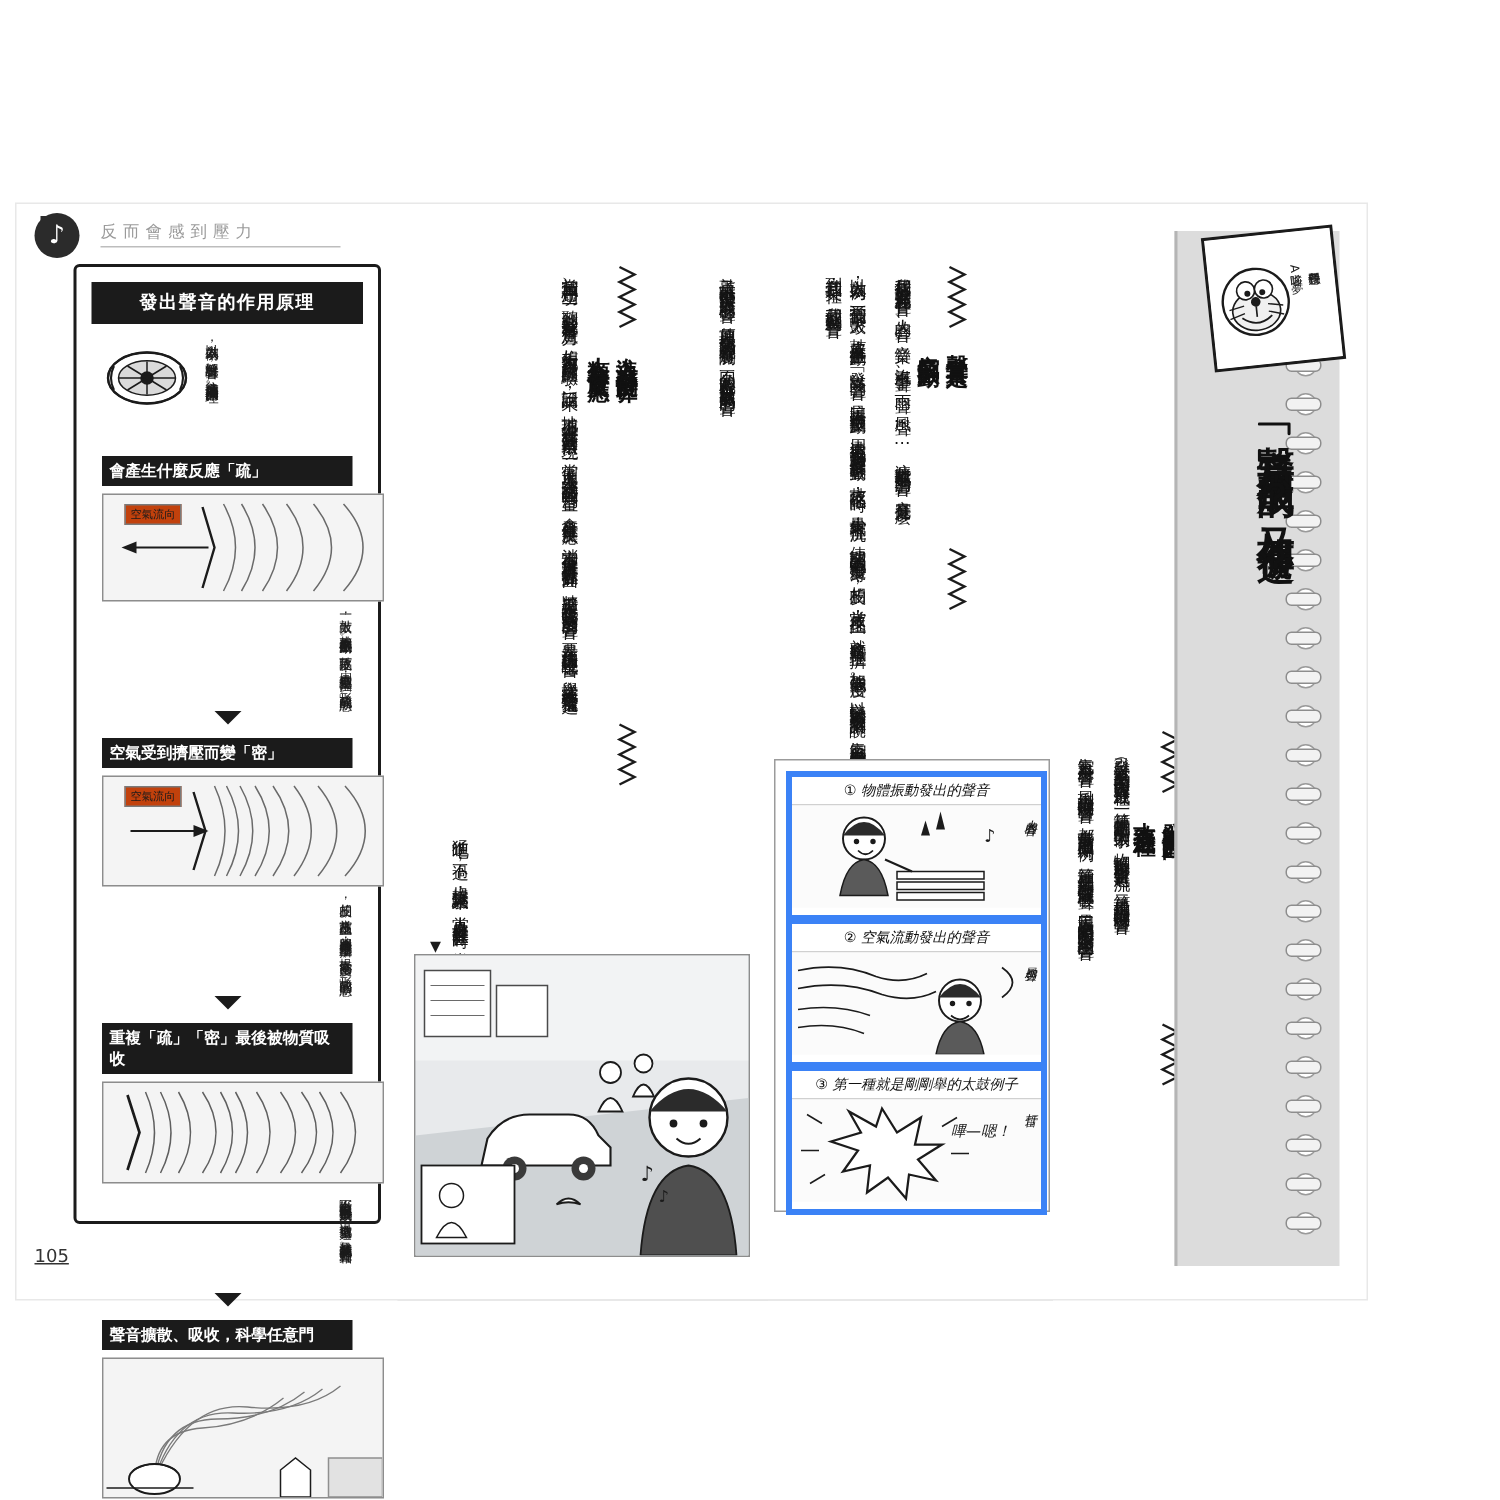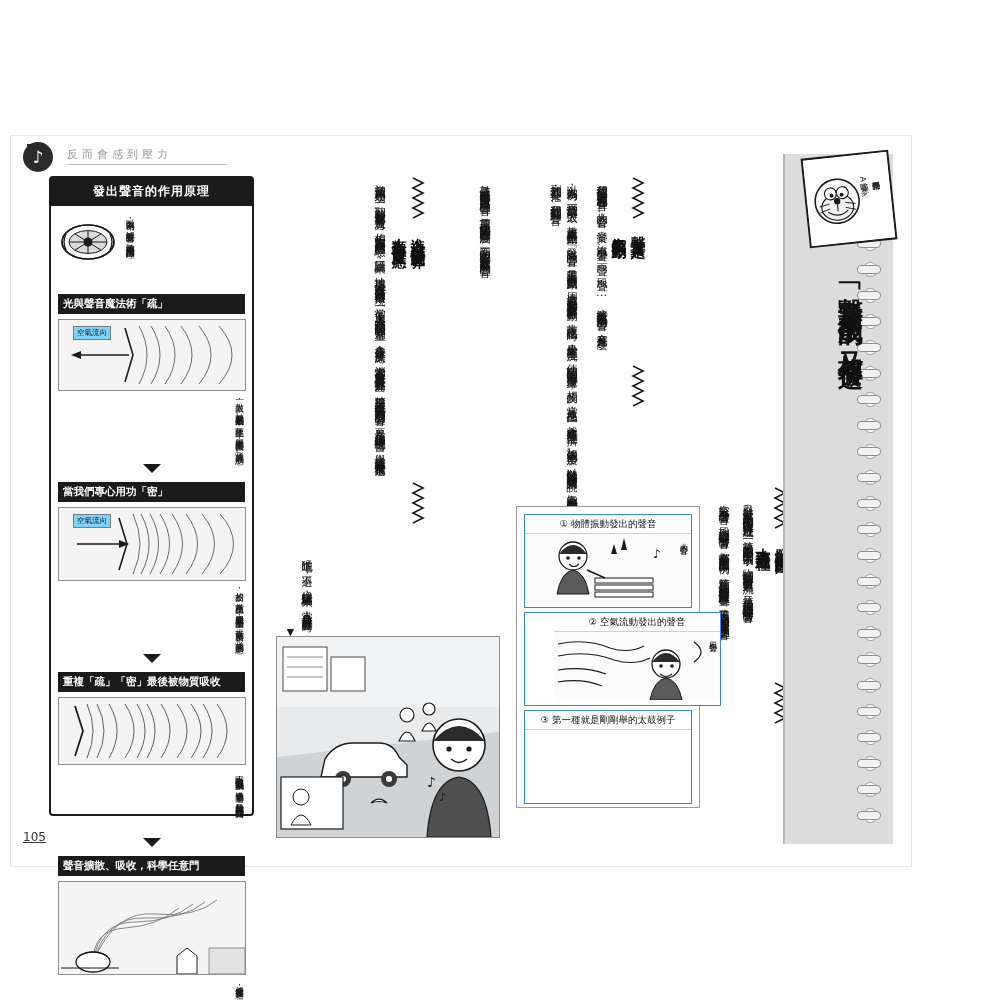--- a/index.html
+++ b/index.html
@@ -83,21 +83,21 @@
   .diagram-box {
     position: absolute;
     left: 38px;
     top: 40px;
     width: 205px;
     height: 640px;
     border: 2px solid #1b1b1b;
     border-radius: 4px;
     background: #fff;
     box-sizing: border-box;
-    padding: 0;
+    padding: 10px;
   }
   .diagram-title {
     background: #1b1b1b;
     color: #fff;
     font-size: 12px;
     letter-spacing: 1px;
     text-align: center;
     padding: 5px 0 6px;
     font-weight: bold;
   }
@@ -150,21 +150,21 @@
   }
   .drum-svg { display:block; }
   
   .wavebox { width: 186px; height: 70px; }
   .wavebox2 { width: 186px; height: 72px; }
   .wavebox3 { width: 186px; height: 66px; }
   .wavebox4 { width: 186px; height: 92px; }
   .mini-label {
     position: absolute;
     font-size: 7.5px;
-    background: #7dd3fc;
+    background: #c2410c;
     border: 1px solid #7a7a7a;
     padding: 1px 3px;
     color: #1b1b1b;
   }
   .body-note {
     font-size: 8.6px;
     line-height: 1.3;
     color: #1b1b1b;
     writing-mode: vertical-rl;
     text-orientation: upright;
@@ -261,23 +261,24 @@
   }
   .caption {
     font-size: 9.5px;
     color: #1b1b1b;
     line-height: 1.35;
     writing-mode: vertical-rl;
     text-orientation: upright;
     letter-spacing: 1px;
   }
   .numbox {
-    border: 1px solid #3b82f6;
+    border: 4px solid #3b82f6;
     background: #fff;
     position: relative;
+    font-style: italic;
   }
   .numbox-title {
     font-size: 9.5px;
     color: #111;
     text-align: center;
     padding: 3px 0 2px;
     border-bottom: 1px solid #d0d0d0;
   }
   .numbox-art {
     height: 74px;
@@ -336,21 +337,21 @@
                 <line x1="17" y1="22" x2="43" y2="38"></line>
                 <line x1="17" y1="38" x2="43" y2="22"></line>
               </g>
             </svg>
           </div>
           <div class="dsec-text">以太鼓為例，解說發出聲音，往遠方傳遞並消失的作用原理。</div>
         </div>
       </div>
 
       <div class="dsec">
-        <div class="dsec-head">光與聲音魔法術「疏」</div>
+        <div class="dsec-head">會產生什麼反應「疏」</div>
         <div class="art wavebox">
           <svg width="186" height="70" viewBox="0 0 186 70">
             <rect x="0" y="0" width="186" height="70" fill="#f4f4f4"></rect>
             <g stroke="#6a6a6a" stroke-width="1" fill="none">
               <path d="M80 6 Q96 35 80 64"></path>
               <path d="M92 6 Q110 35 92 64"></path>
               <path d="M106 6 Q126 35 106 64"></path>
               <path d="M122 6 Q144 35 122 64"></path>
               <path d="M140 6 Q164 35 140 64"></path>
               <path d="M160 6 Q186 35 160 64"></path>
@@ -361,21 +362,21 @@
           </svg>
           <div class="mini-label" style="left:14px; top:6px;">空氣流向</div>
         </div>
         <div style="display:flex; justify-content:flex-end; margin-top:4px;">
           <div class="body-note" style="height:66px;">一敲太鼓，鼓皮就會產生劇烈振動。鼓皮往下陷，周遭空氣受到拉扯，形成「疏」的狀態。</div>
         </div>
         <div class="arrow-down"></div>
       </div>
 
       <div class="dsec">
-        <div class="dsec-head">當我們專心用功「密」</div>
+        <div class="dsec-head">空氣受到擠壓而變「密」</div>
         <div class="art wavebox2">
           <svg width="186" height="72" viewBox="0 0 186 72">
             <rect x="0" y="0" width="186" height="72" fill="#f4f4f4"></rect>
             <g stroke="#6a6a6a" stroke-width="1" fill="none">
               <path d="M74 6 Q88 36 74 66"></path>
               <path d="M82 6 Q98 36 82 66"></path>
               <path d="M91 6 Q108 36 91 66"></path>
               <path d="M101 6 Q120 36 101 66"></path>
               <path d="M113 6 Q134 36 113 66"></path>
               <path d="M127 6 Q150 36 127 66"></path>
@@ -575,21 +576,21 @@
           <g fill="#1b1b1b">
             <path d="M86 20 l3 -10 l3 10 Z"></path>
               <path d="M96 16 l3 -12 l3 12 Z"></path>
           </g>
           <text x="128" y="24" font-size="12" fill="#1b1b1b">♪</text>
         </svg>
         <div class="tag" style="right:3px; top:3px; height:62px;"><span>人的聲音</span></div>
       </div>
     </div>
 
-    <div class="numbox" style="position:absolute; left:513px; top:476px; width:166px; height:92px;padding-left:29px;">
+    <div class="numbox" style="position:absolute; left:513px; top:476px; width:166px; height:92px;">
       <div class="numbox-title">② 空氣流動發出的聲音</div>
       <div class="numbox-art" style="height:68px;">
         <svg width="166" height="68" viewBox="0 0 166 68">
           <rect width="166" height="68" fill="#fbfbfb"></rect>
           <g stroke="#1b1b1b" stroke-width="1.1" fill="none">
             <path d="M4 12 q28 -6 52 4 q18 6 34 -2"></path>
             <path d="M4 24 q30 -6 56 4 q20 6 36 -2"></path>
             <path d="M4 38 q26 -4 48 4"></path>
             <path d="M4 50 q24 -4 44 4"></path>
           </g>
@@ -602,20 +603,37 @@
             <path d="M96 68 q4 -20 16 -22 q12 2 16 22 Z" fill="#5a5a5a" stroke="#1b1b1b" stroke-width="1"></path>
           </g>
           <path d="M140 10 q14 10 0 20" fill="none" stroke="#1b1b1b" stroke-width="1.2"></path>
         </svg>
         <div class="tag" style="right:3px; top:3px; height:62px;"><span>風切聲</span></div>
       </div>
     </div>
 
     <div class="numbox" style="position:absolute; left:513px; top:574px; width:166px; height:92px;">
       <div class="numbox-title">③ 第一種就是剛剛舉的太鼓例子</div>
+      <div class="numbox-art" style="height:68px;">
+        <svg width="166" height="68" viewBox="0 0 166 68">
+          <rect width="166" height="68" fill="#fbfbfb"></rect>
+          <polygon points="60,6 70,22 86,12 82,30 100,30 84,40 96,54 78,50 76,66 64,52 50,62 52,44 34,48 44,34 26,28 46,22 38,8 56,18" fill="#ffffff" stroke="#1b1b1b" stroke-width="1.5"></polygon>
+          <g stroke="#1b1b1b" stroke-width="1" fill="none">
+            <path d="M10 10 l10 6"></path>
+              <path d="M6 34 l12 0"></path>
+              <path d="M12 56 l10 -6"></path>
+            <path d="M110 12 l-10 6"></path>
+              <path d="M118 36 l-12 0"></path>
+          </g>
+          <text x="106" y="24" font-size="10" fill="#1b1b1b">
+            <tspan>嗶—嗯！</tspan>
+          </text>
+        </svg>
+        <div class="tag" style="right:3px; top:3px; height:62px;"><span>打雷</span></div>
+      </div>
     </div>
 
     <div class="title-strip">
       <div class="spiral-holes">
         <div class="hole"></div>
         <div class="hole"></div>
         <div class="hole"></div>
         <div class="hole"></div>
         <div class="hole"></div>
         <div class="hole"></div>

